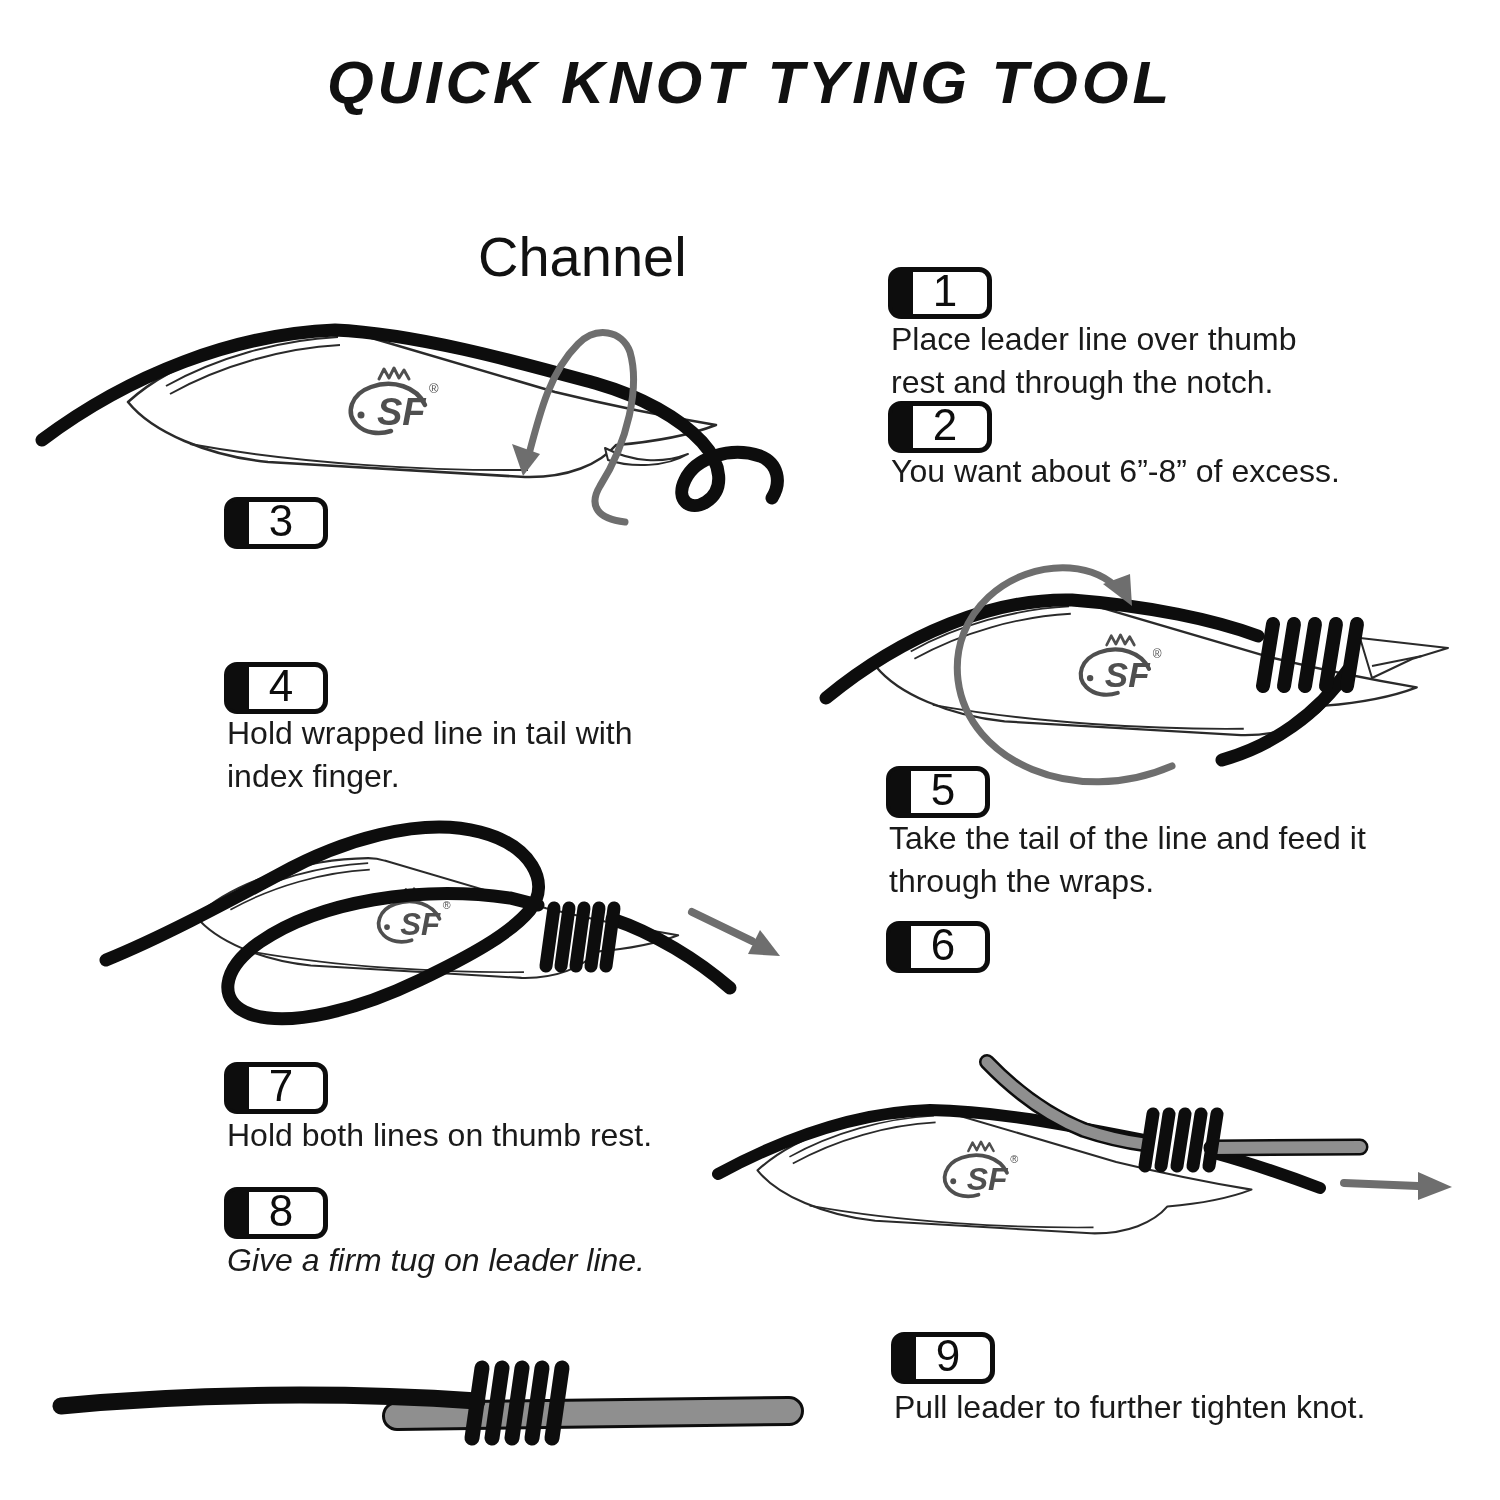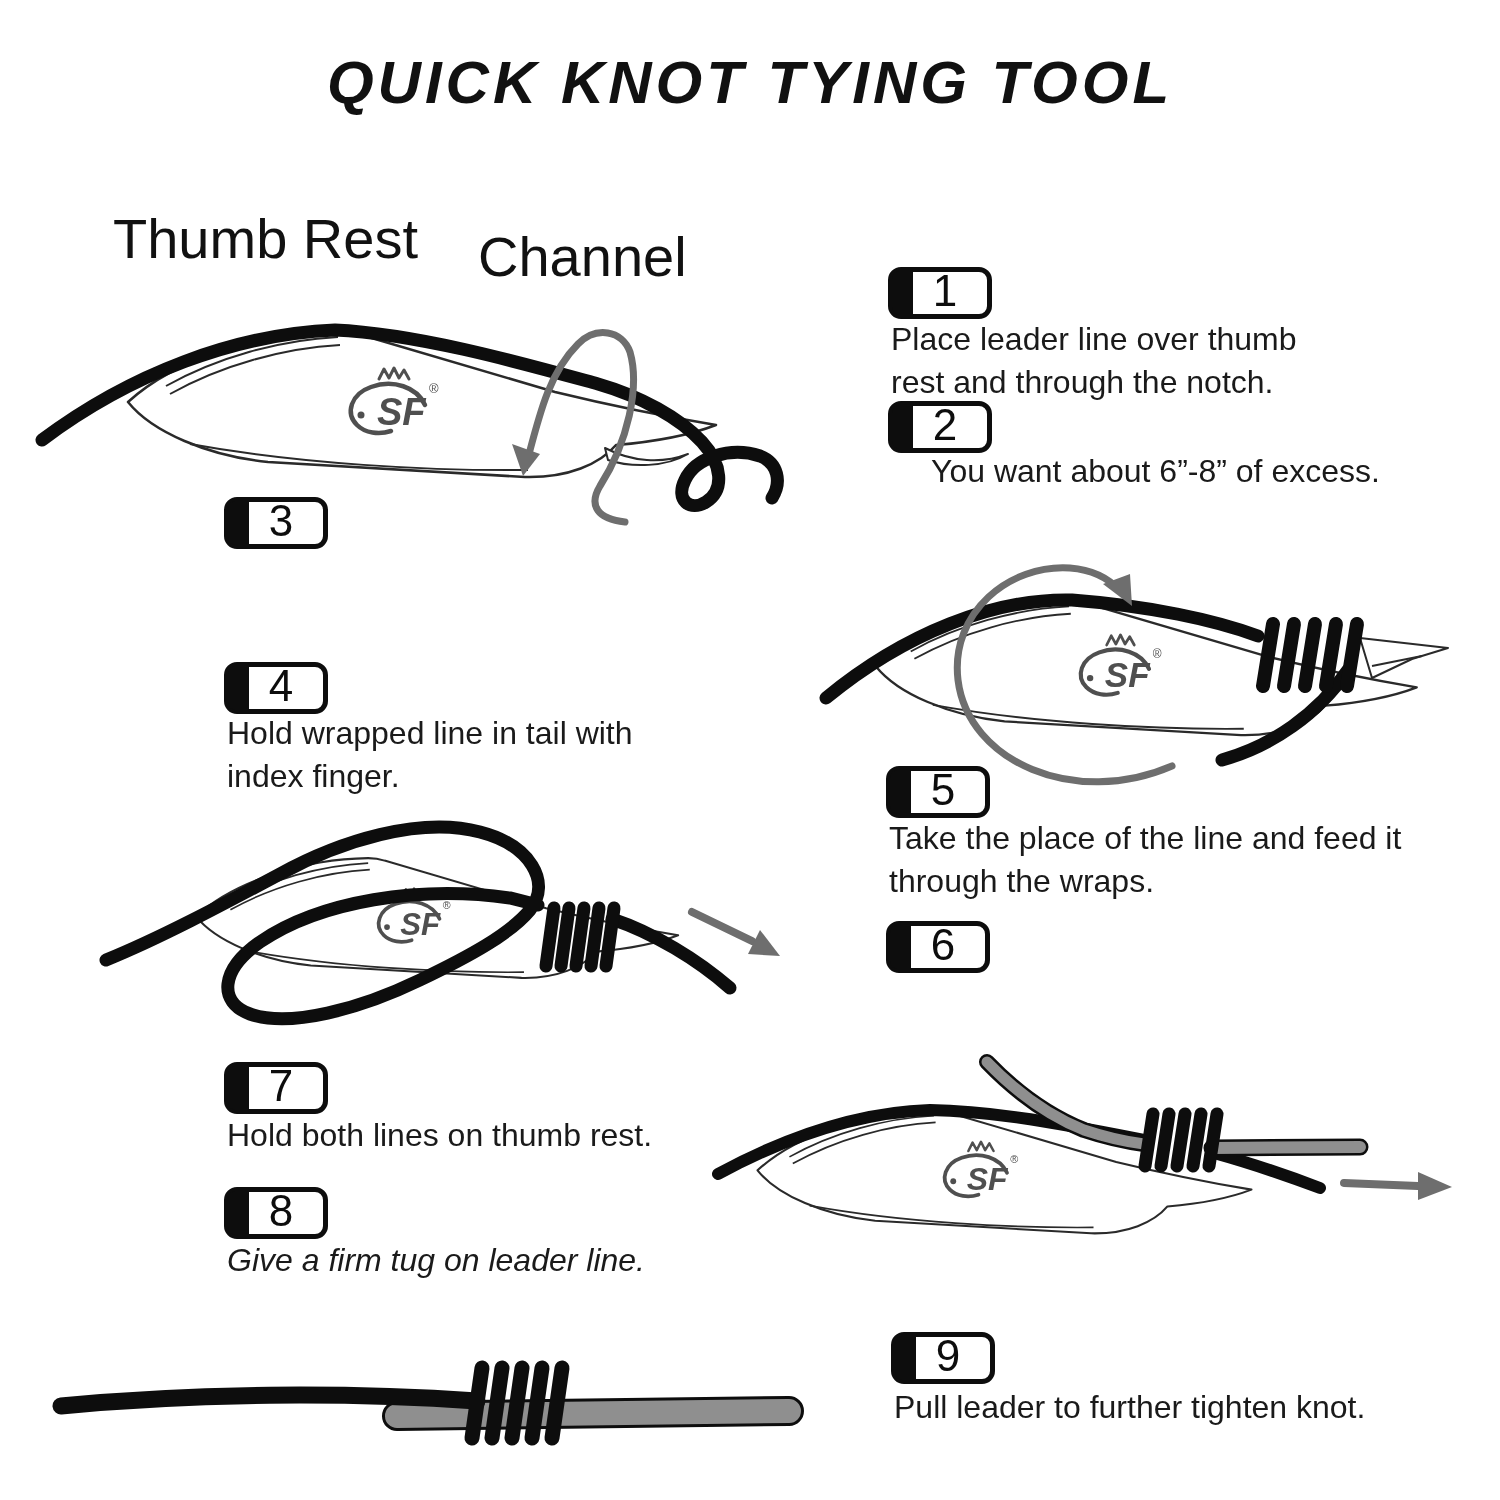--- a/index.html
+++ b/index.html
@@ -51,21 +51,20 @@
   .logo-fill{fill:var(--logo-gray);}
   .logo-text{fill:var(--logo-gray);font-weight:bold;font-style:italic;font-family:"Liberation Sans",sans-serif;}
 </style>
 </head>
 <body>
 
 <div id="canvas">
 
   <div class="title">QUICK KNOT TYING TOOL</div>
 
-  <div class="tool-label" style="left:113px;top:206px;">Thumb Rest</div>
   <div class="tool-label" style="left:478px;top:224px;">Channel</div>
 
   <svg style="left:30px;top:272px;" width="810" height="272" viewBox="0 0 810 272">
     <g transform="translate(70,32)">
       <path class="tool-body" d="M28,98 C75,55 160,28 238,27 C246,27 252,28 258,30 L455,88 C525,105 580,115 616,121 C590,131 552,138 516,141 C500,160 468,174 425,173 L168,158 C108,152 52,128 28,98 Z"></path>
       <path class="tool-line" d="M66,82 C118,53 180,36 238,33"></path>
       <path class="tool-line" d="M70,90 C122,61 184,44 240,41"></path>
       <path class="tool-line" d="M90,140 C200,160 330,167 428,166"></path>
       <path class="fin" d="M505,144 C532,158 562,160 588,150 C566,163 532,164 508,156 Z"></path>
       <g transform="translate(295,105)">
@@ -185,39 +184,39 @@
     <span class="fill"></span>
     <span class="num">1</span>
   </div>
   <div class="step-text" style="left:891px;top:318px;">Place leader line over thumb
 rest and through the notch.</div>
 
   <div class="badge" style="left:888px;top:401px;">
     <span class="fill"></span>
     <span class="num">2</span>
   </div>
-  <div class="step-text" style="left:891px;top:450px;margin-left:40px;">You want about 6”-8” of excess.</div>
+  <div class="step-text" style="left:891px;top:450px;">You want about 6”-8” of excess.</div>
 
   <div class="badge" style="left:224px;top:497px;">
     <span class="fill"></span>
     <span class="num">3</span>
   </div>
 
   <div class="badge" style="left:224px;top:662px;">
     <span class="fill"></span>
     <span class="num">4</span>
   </div>
   <div class="step-text" style="left:227px;top:712px;">Hold wrapped line in tail with
 index finger.</div>
 
   <div class="badge" style="left:886px;top:766px;">
     <span class="fill"></span>
     <span class="num">5</span>
   </div>
-  <div class="step-text" style="left:889px;top:817px;">Take the place of the line and feed it
+  <div class="step-text" style="left:889px;top:817px;">Take the tail of the line and feed it
 through the wraps.</div>
 
   <div class="badge" style="left:886px;top:921px;">
     <span class="fill"></span>
     <span class="num">6</span>
   </div>
 
   <div class="badge" style="left:224px;top:1062px;">
     <span class="fill"></span>
     <span class="num">7</span>

